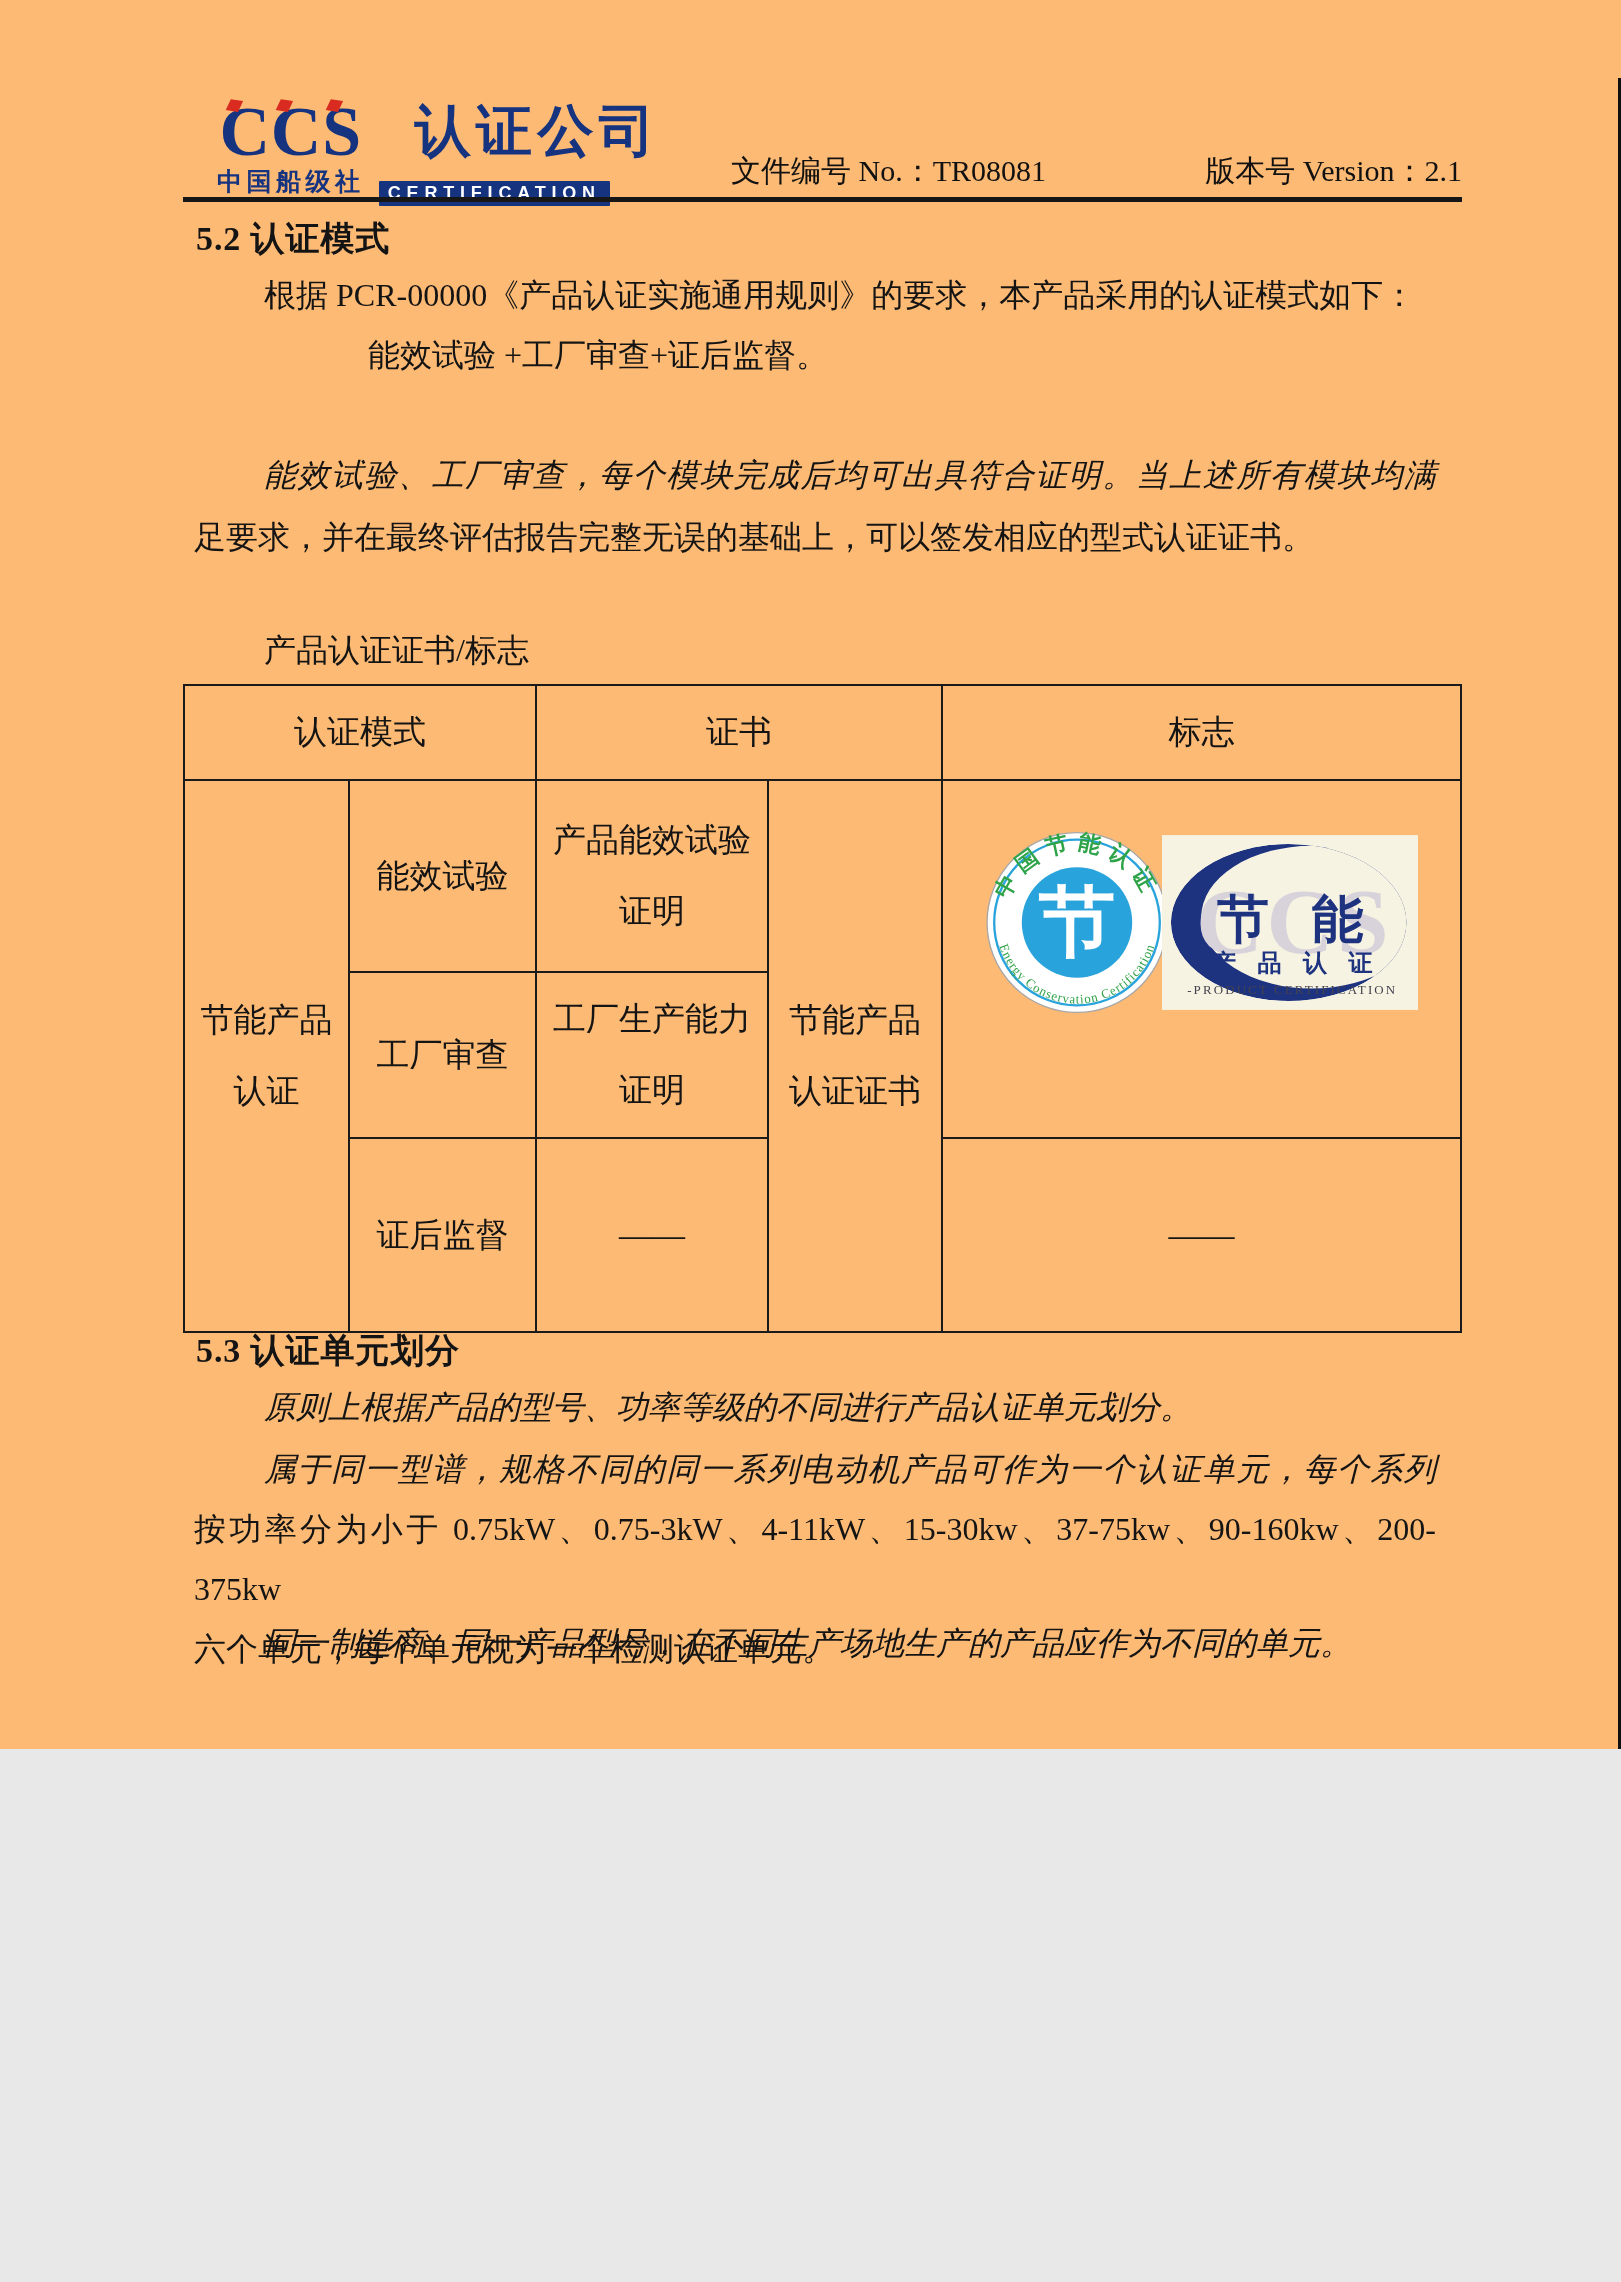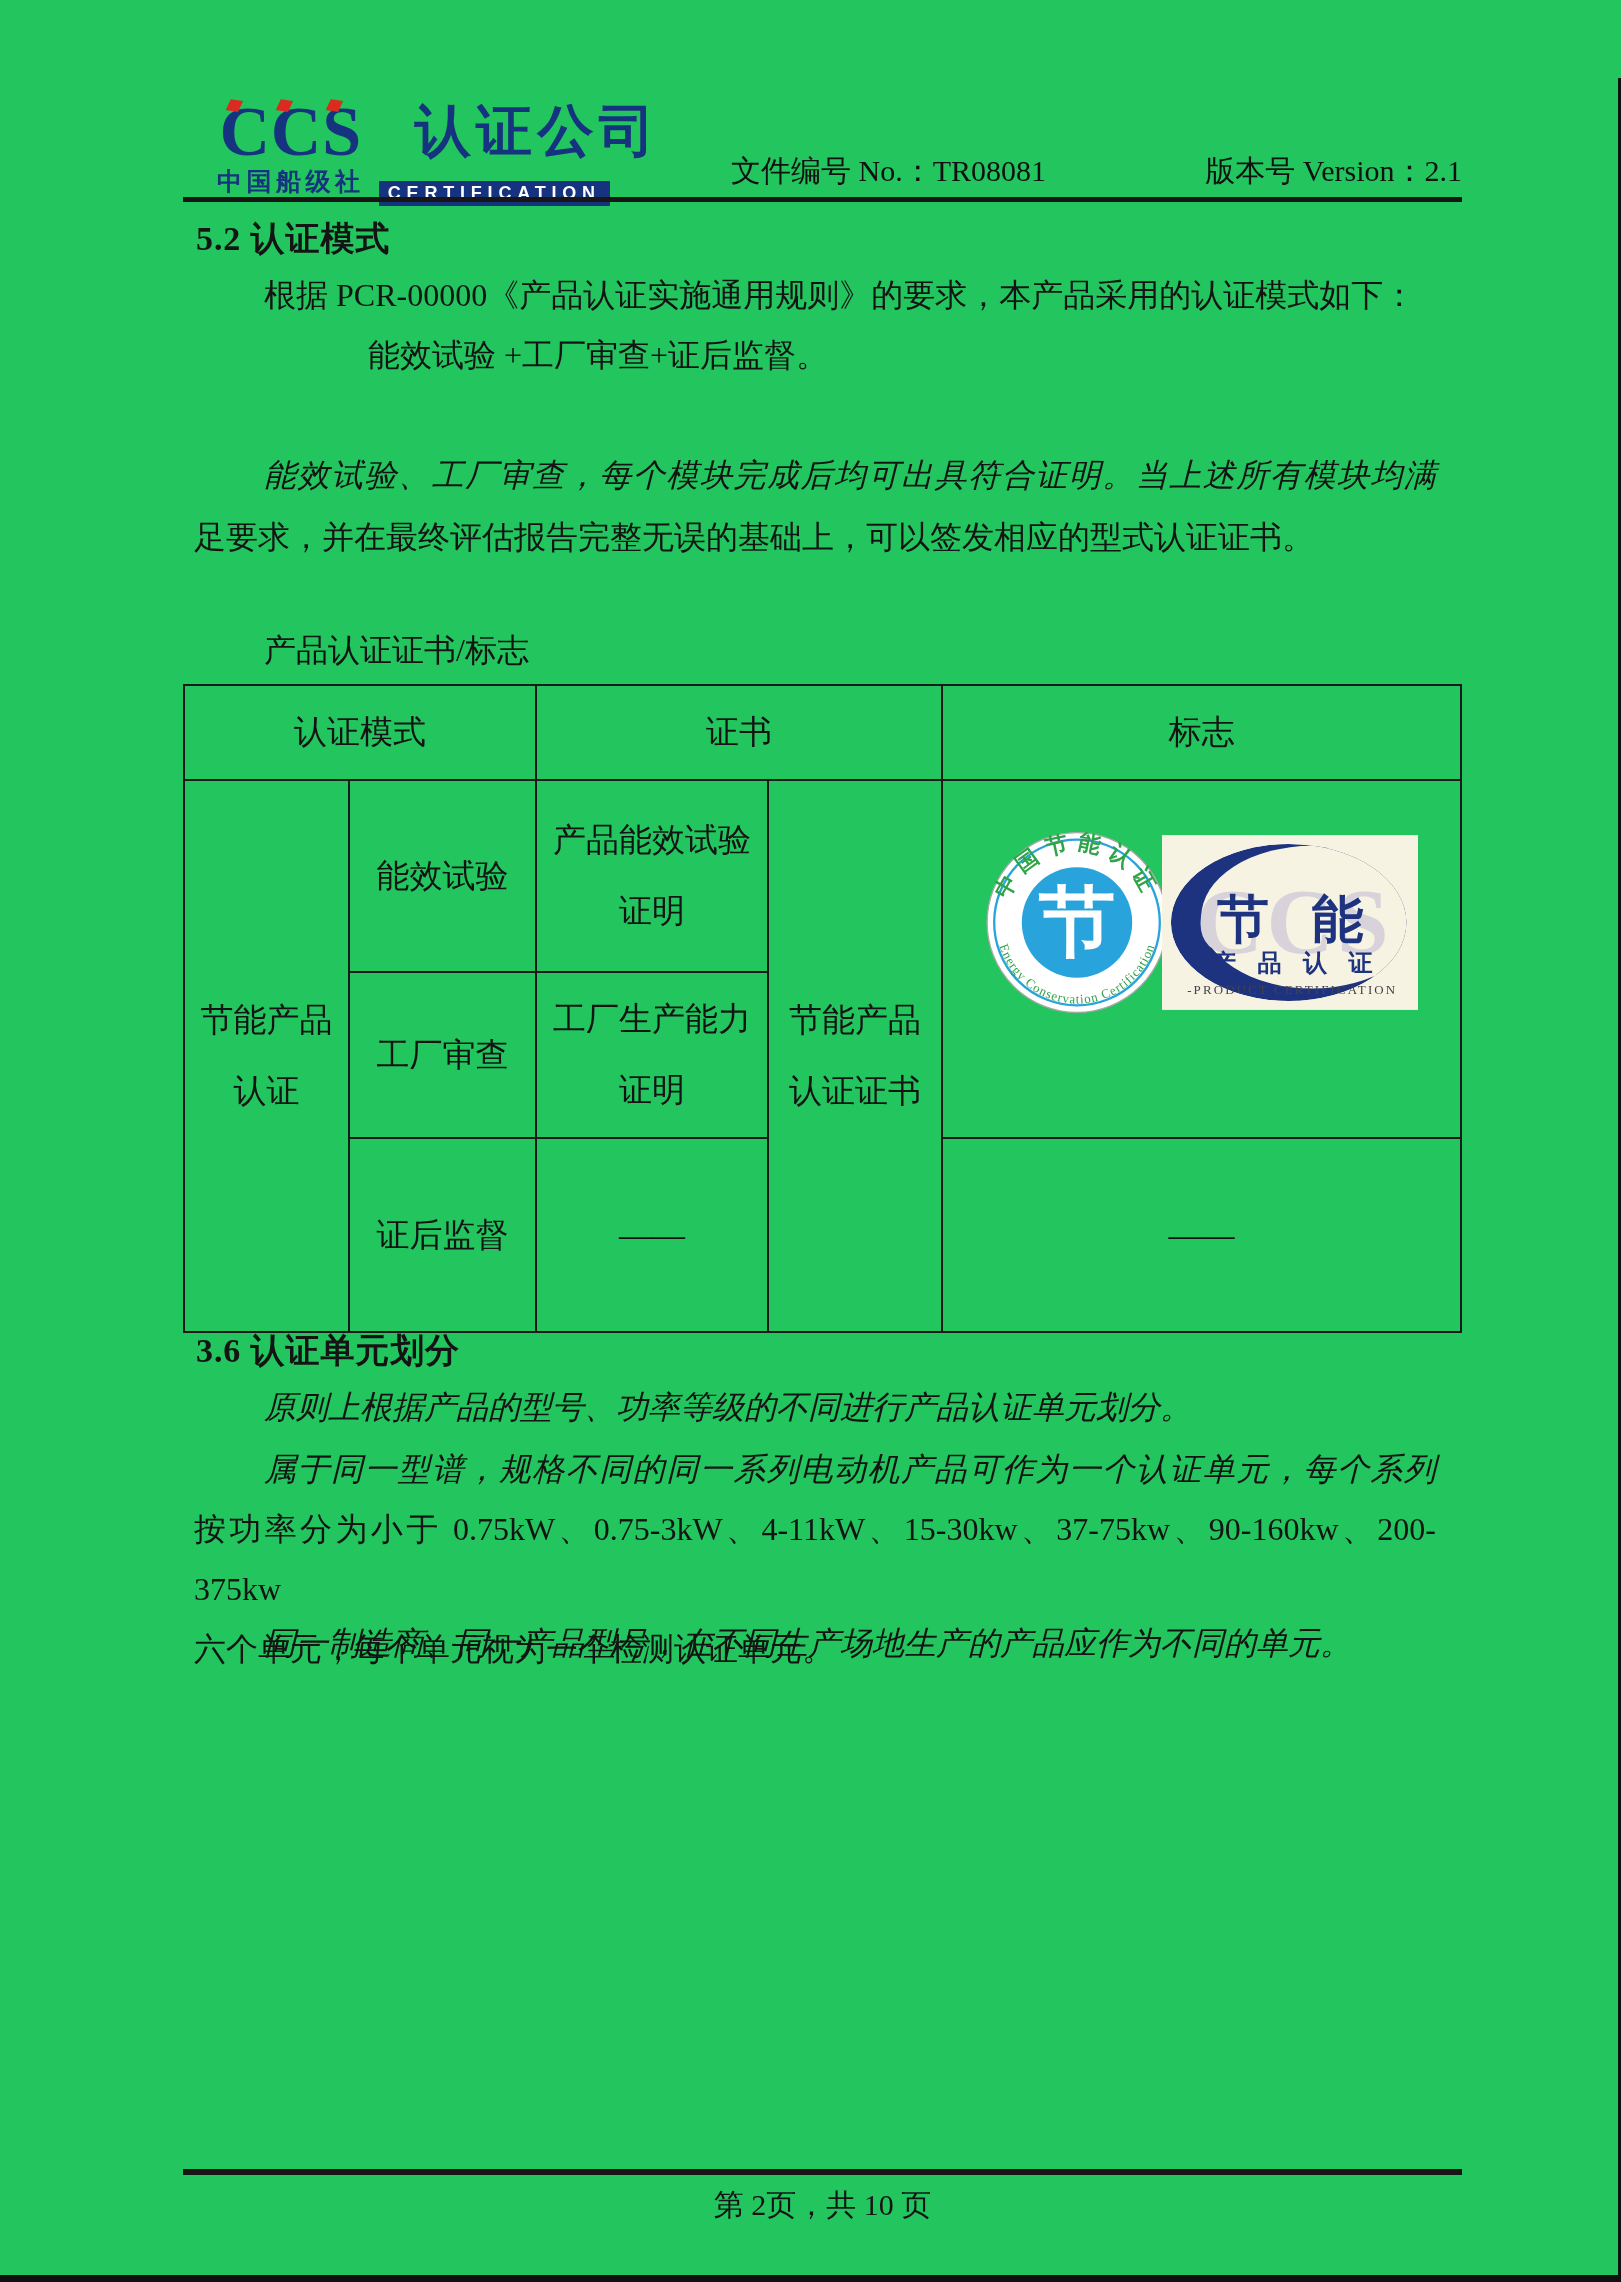--- a/index.html
+++ b/index.html
@@ -1,17 +1,17 @@
 <!DOCTYPE html>
 <html style="font-size:14.3px"><head>
 <meta charset="utf-8">
 <style>
   html,body{margin:0;padding:0;background:#e8e8e8;}
   .page{
-    position:relative;width:1622px;height:2282px;background:#22c55e;
+    position:relative;width:1622px;height:1749px;background:#fdba74;
     font-family:"Liberation Serif","DejaVu Serif",serif;color:#141414;overflow:hidden;
   }
   
   .logo{position:absolute;left:217px;top:102px;display:flex;gap:14.3px;align-items:flex-start;}
   .ccs-wrap{display:flex;flex-direction:column;align-items:center;}
   .ccs-text{position:relative;font-size:70px;font-weight:bold;line-height:0.85;color:#16337f;letter-spacing:0.9px;font-family:"Liberation Serif",serif;}
   .flame{position:absolute;width:12.5px;height:10.7px;background:#d92b1f;top:-1.8px;transform:skewX(-18deg) rotate(8deg);}
   .flame.f1{left:9px;} .flame.f2{left:59px;} .flame.f3{left:109px;}
   .org-cn{font-family:"Liberation Sans",sans-serif;font-weight:bold;color:#16337f;font-size:25px;letter-spacing:4.5px;margin-top:3.6px;}
   .right-wrap{display:flex;flex-direction:column;}
@@ -155,21 +155,21 @@
 证明</td>
     </tr>
     <tr class="r3">
       <td>证后监督</td>
       <td>——</td>
       <td>——</td>
     </tr>
   </tbody>
     </table>
 
-  <div class="sec-title" style="top:1328px;">3.6 认证单元划分</div>
+  <div class="sec-title" style="top:1328px;">5.3 认证单元划分</div>
 
   <div class="para para53" style="top:1377px;">
     <div class="ln indent">原则上根据产品的型号、功率等级的不同进行产品认证单元划分。</div>
   </div>
 
   <div class="para para53" style="top:1439px;">
     <div class="ln fill indent">属于同一型谱，规格不同的同一系列电动机产品可作为一个认证单元，每个系列</div>
     <div class="ln fill">按功率分为小于 0.75kW、0.75-3kW、4-11kW、15-30kw、37-75kw、90-160kw、200-375kw</div>
     <div class="ln">六个单元，每个单元视为一个检测认证单元。</div>
   </div>

